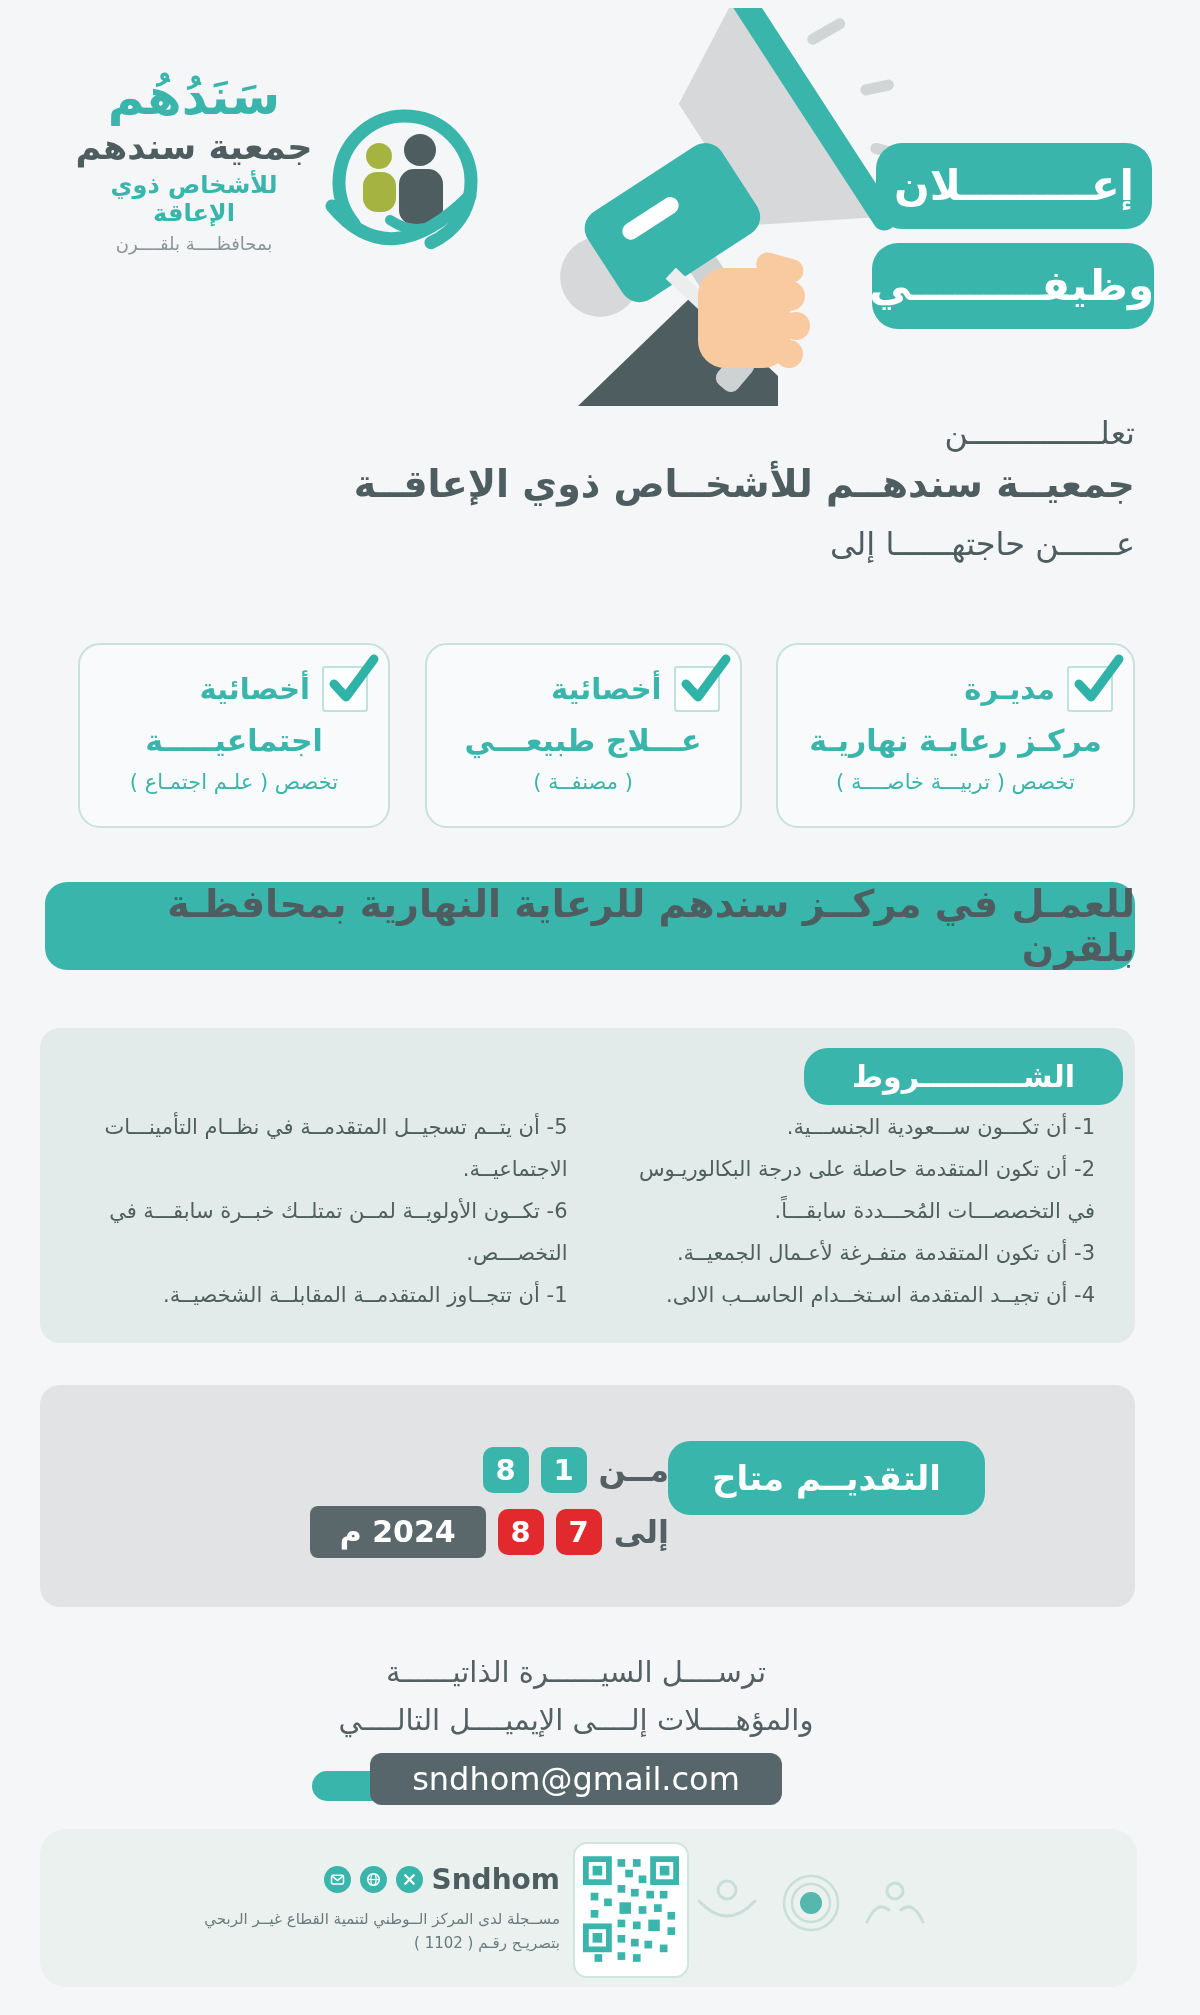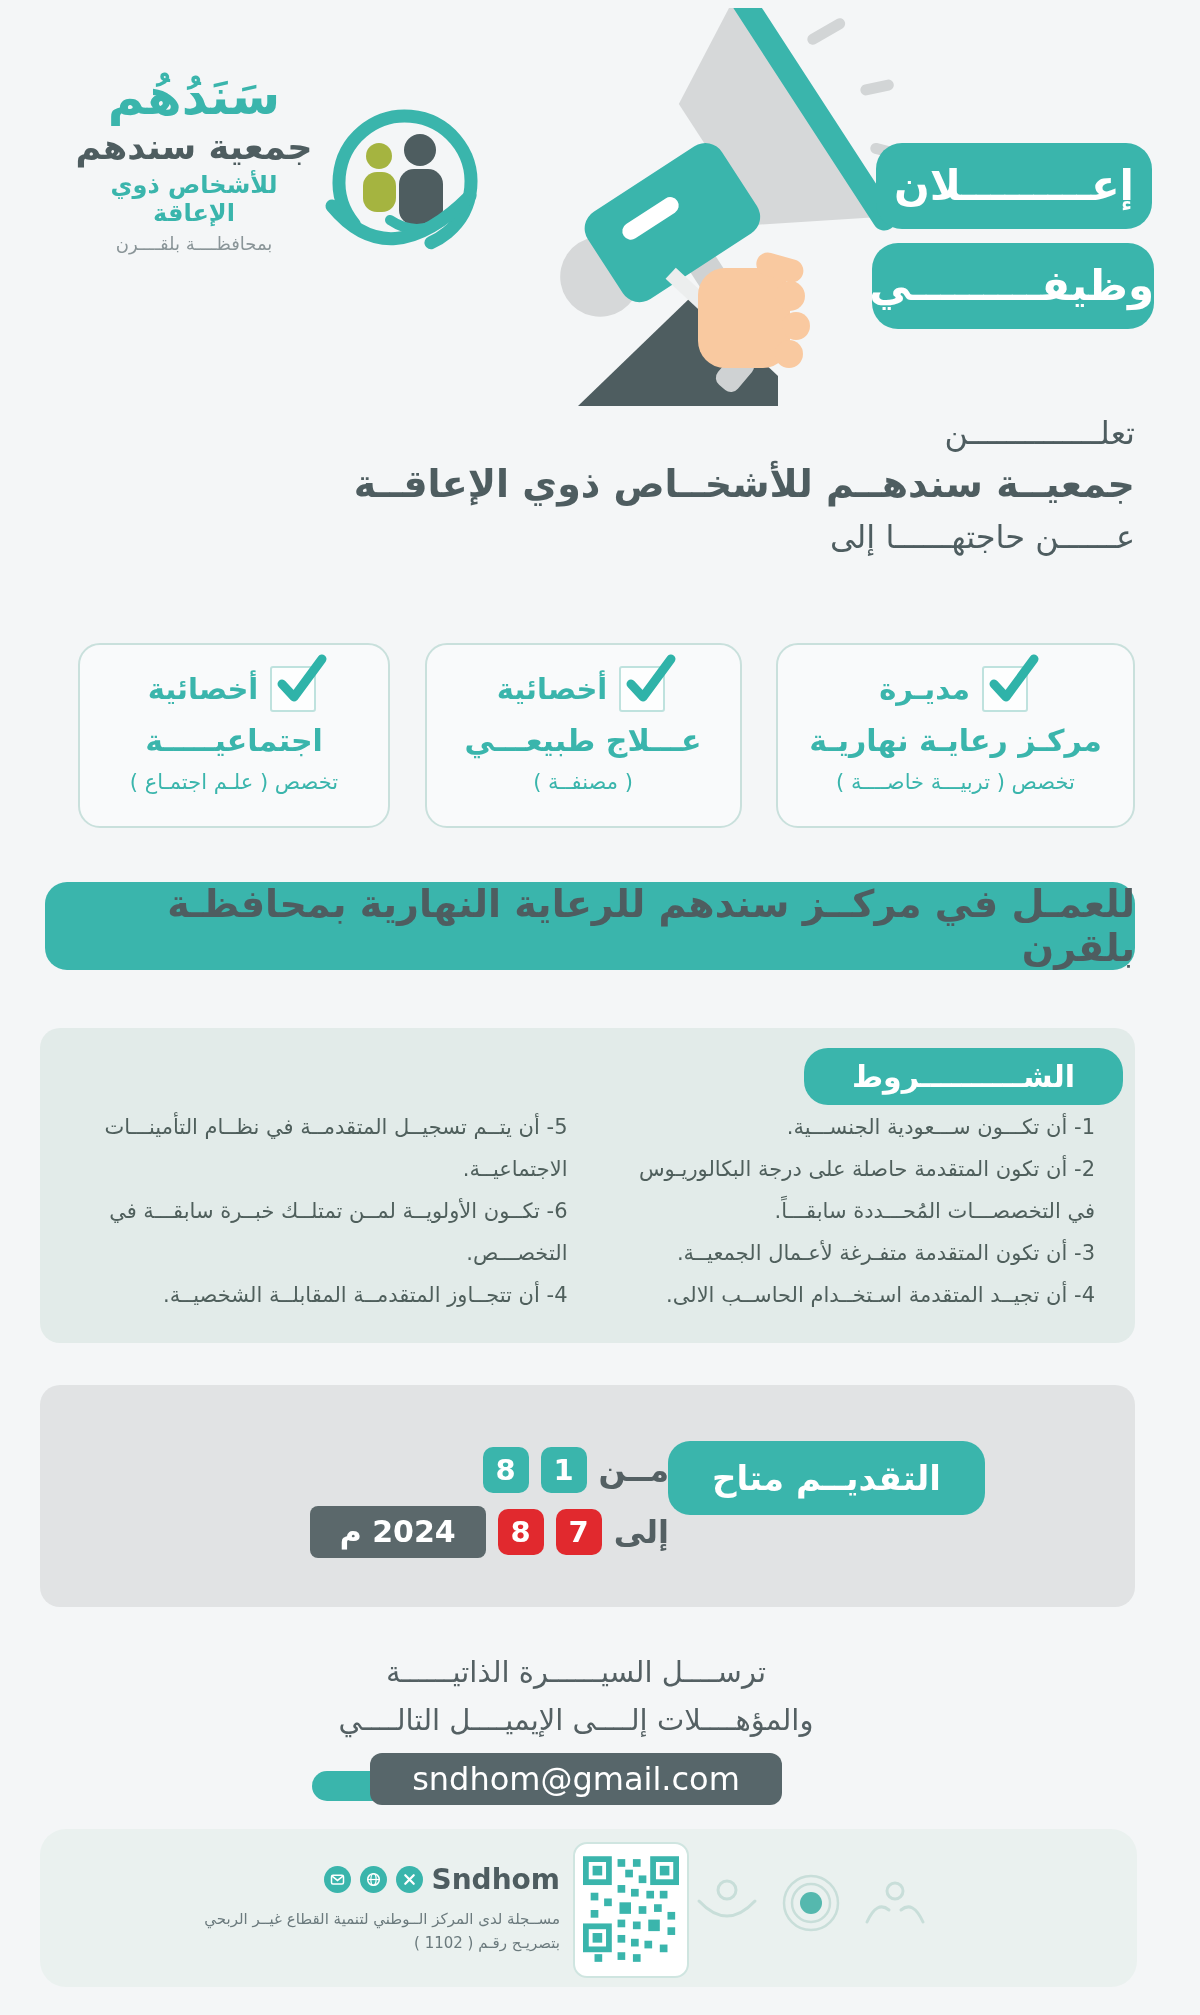--- a/index.html
+++ b/index.html
@@ -19,30 +19,30 @@
   .megaphone{left:460px;top:8px;}
   .head-badge{
     background:#3ab5ac;color:#fff;border-radius:26px;text-align:center;
     font-weight:bold;font-size:42px;line-height:86px;height:86px;direction:rtl;
   }
   .head-badge.b1{left:876px;top:143px;width:276px;}
   .head-badge.b2{left:872px;top:243px;width:282px;}
   
   .announce{left:260px;top:414px;right:65px;text-align:right;direction:rtl;color:#4e5d60;}
   .announce .a1{font-size:32px;margin-bottom:10px;}
-  .announce .a2{font-size:38px;font-weight:bold;margin-bottom:12px;}
+  .announce .a2{font-size:38px;font-weight:bold;margin-bottom:19px;}
   .announce .a3{font-size:32px;}
   
   .cards{left:78px;right:65px;top:643px;height:185px;display:flex;direction:rtl;justify-content:space-between;}
   .card{
     border:2px solid #c9e0dc;border-radius:22px;background:rgba(255,255,255,.45);
     position:relative;box-sizing:border-box;padding-top:18px;direction:rtl;
   }
   .card.c1{width:359px;} .card.c2{width:317px;} .card.c3{width:312px;}
-  .pos-head{display:flex;align-items:center;gap:12px;padding-right:4px;min-height:52px;justify-content:center;}
+  .pos-head{display:flex;align-items:center;gap:12px;padding-right:20px;min-height:52px;}
   .checkbox{width:42px;height:42px;background:#fdfefe;border:2px solid #bfe2de;border-radius:3px;position:relative;flex:0 0 auto;}
   .checkbox svg{position:absolute;top:-14px;left:0px;overflow:visible;}
   .pos-title1{font-size:29px;font-weight:bold;color:#3ab5ac;}
   .pos-title2{font-size:30px;font-weight:bold;color:#3ab5ac;text-align:center;margin-top:8px;}
   .pos-sub{font-size:21px;color:#3ab5ac;text-align:center;margin-top:12px;}
   
   .banner{
     left:45px;right:65px;top:882px;height:88px;background:#3ab5ac;border-radius:22px;
     display:flex;align-items:center;justify-content:center;direction:rtl;
   }
@@ -206,21 +206,21 @@
     <div class="cond-cols">
       <div class="cond-col">
         <div class="cond-item">1- أن تكـــون ســـعودية الجنســـية.</div>
         <div class="cond-item">2- أن تكون المتقدمة حاصلة على درجة البكالوريـوس في التخصصـــات المُحـــددة سابقـــاً.</div>
         <div class="cond-item">3- أن تكون المتقدمة متفـرغة لأعـمال الجمعيــة.</div>
         <div class="cond-item">4- أن تجيــد المتقدمة اسـتخــدام الحاســب الالى.</div>
       </div>
       <div class="cond-col">
         <div class="cond-item">5- أن يتــم تسجيــل المتقدمــة في نظــام التأمينـــات الاجتماعيــة.</div>
         <div class="cond-item">6- تكــون الأولويــة لمــن تمتلــك خبــرة سابقـــة في التخصـــص.</div>
-        <div class="cond-item">4- أن تتجــاوز المتقدمــة المقابلــة الشخصيــة.</div>
+        <div class="cond-item">1- أن تتجــاوز المتقدمــة المقابلــة الشخصيــة.</div>
       </div>
     </div>
   </div>
 
   <div class="abs dates-panel">
     <div class="apply-badge">التقديــم متاح</div>
     <div class="dates">
       <div class="date-row">
         <span class="date-label">مــن</span>
         <span class="date-box teal">1</span>

